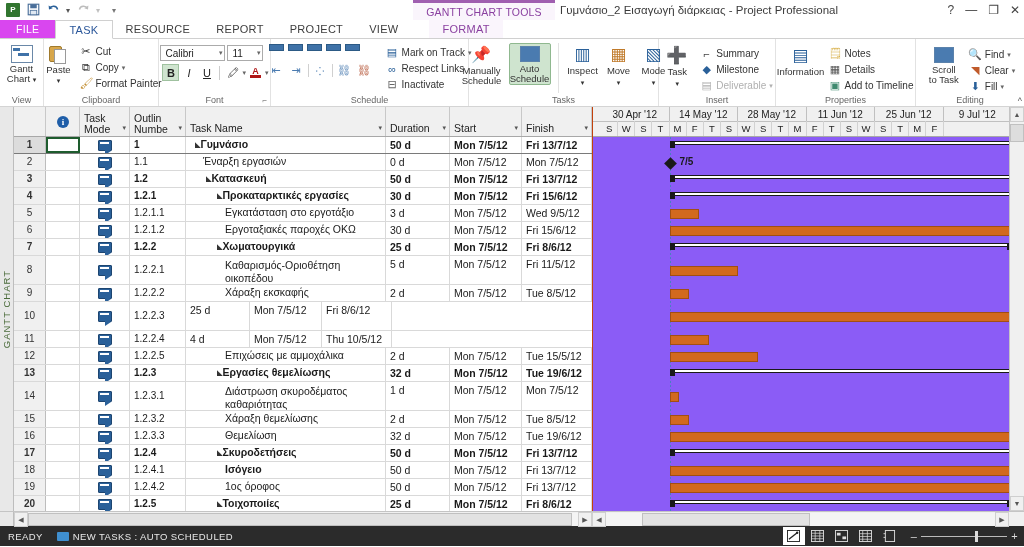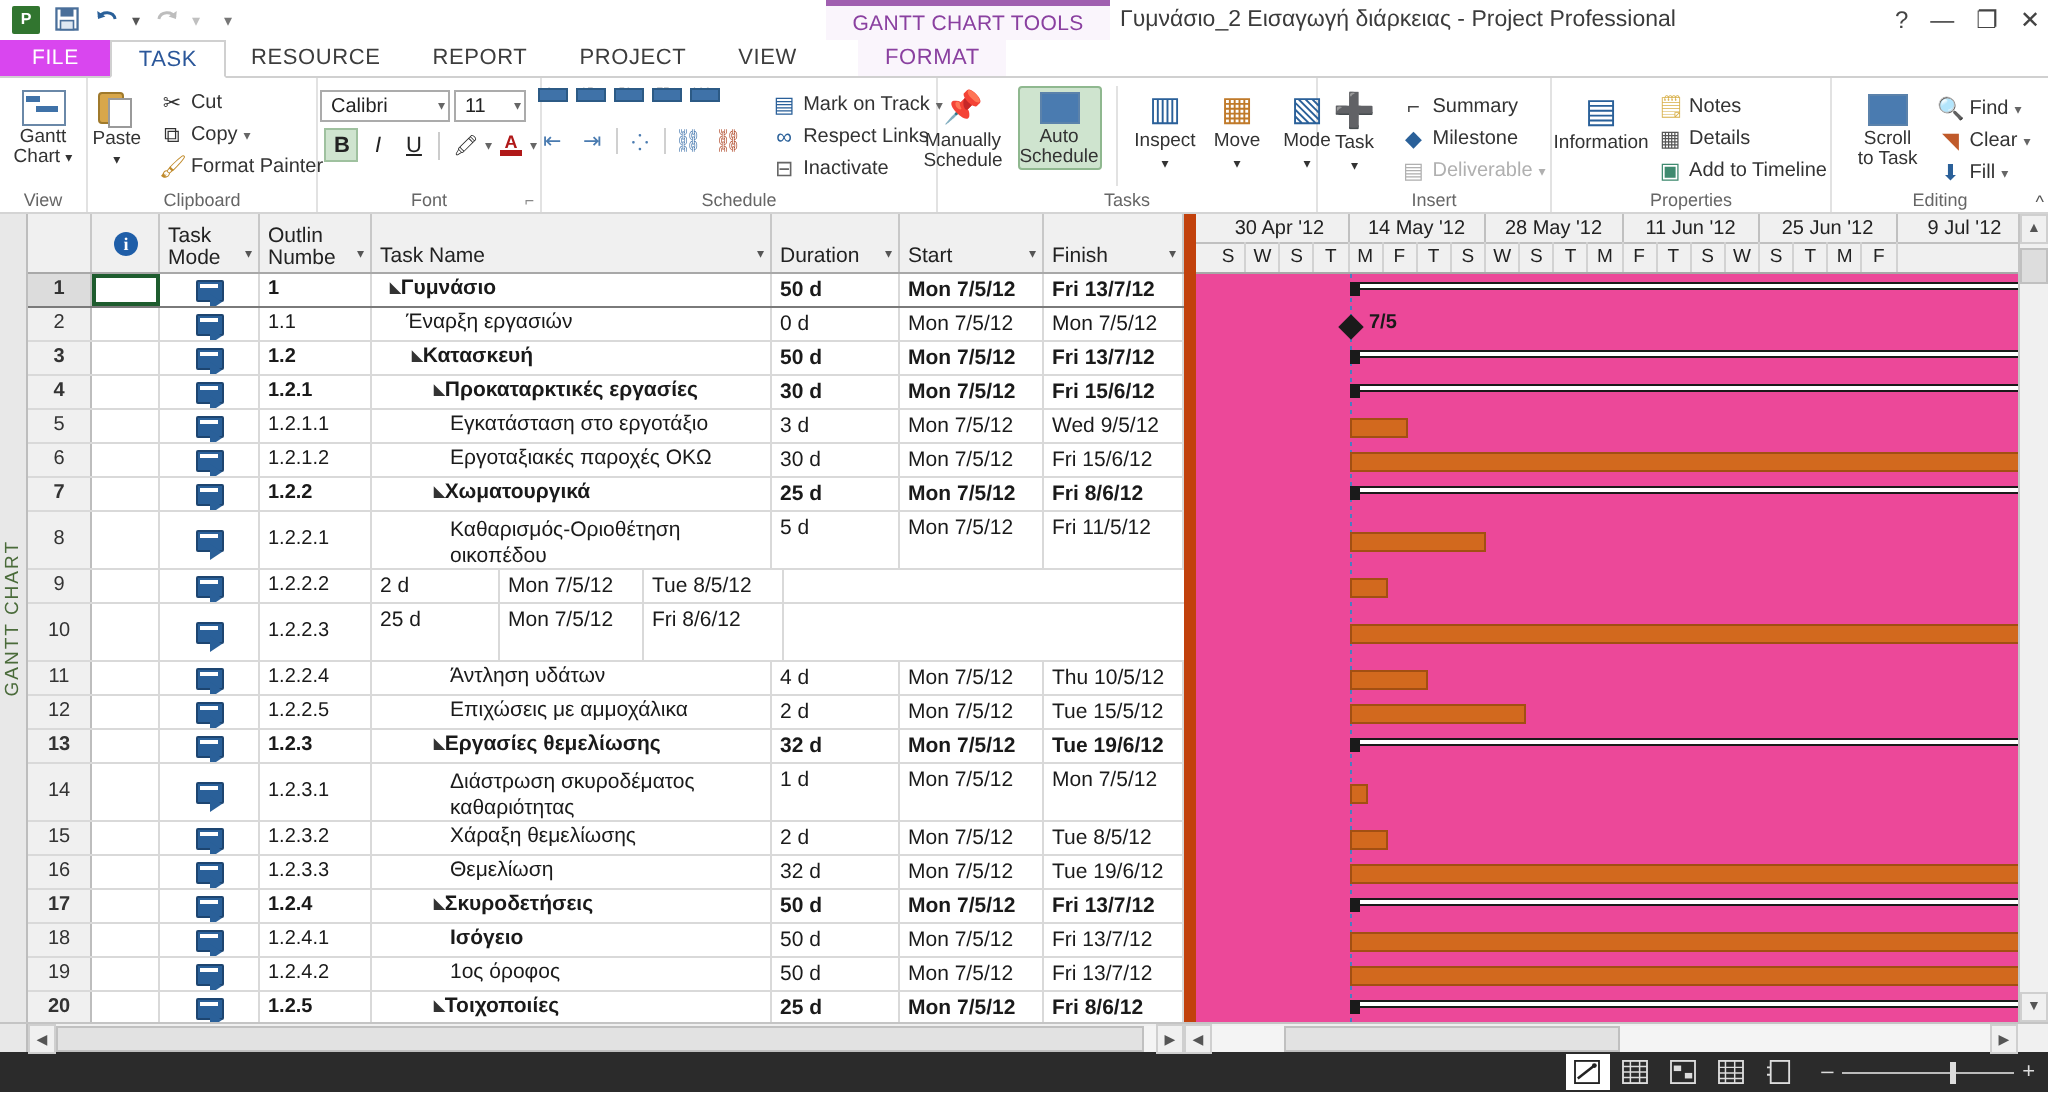--- a/index.html
+++ b/index.html
@@ -163,22 +163,22 @@
   .icon-auto::after { content:""; position:absolute; left:6px; top:6px; width:0; height:0;
     border-left:6px solid #2a6099; border-top:4px solid transparent; border-bottom:4px solid transparent; }
 
   .info-i {
     width: 12px; height: 12px; border-radius: 50%; background: #1f5ea8; color: #fff;
     font-size: 9px; font-weight: bold; line-height: 12px; text-align: center;
     font-family: "Liberation Serif", serif;
   }
 
   
-  .gantt { flex: 1; position: relative; background: #ec4899; overflow: hidden;
-           border-left: 6px solid #c2410c; }
+  .gantt { flex: 1; position: relative; background: #8b5cf6; overflow: hidden;
+           border-left: 1px solid #c2410c; }
   .g-head { height: 30px; background: #f0f0f0; border-bottom: 1px solid #a8a8a8; position: relative; }
   .g-head .wk {
     position: absolute; top: 0; height: 14px; border-right: 1px solid #c0c0c0;
     font-size: 10px; color: #222; display: flex; align-items: center; justify-content: center;
   }
   .g-head .dy {
     position: absolute; top: 14px; height: 15px; border-right: 1px solid #d2d2d2;
     font-size: 9.5px; color: #222; display: flex; align-items: center; justify-content: center;
   }
   .g-head .hdr-sep { position:absolute; left:0; right:0; top:14px; height:1px; background:#c0c0c0;}
@@ -667,20 +667,23 @@
             <div class="cell c-start" style="align-items: flex-start; padding-top: 2px;">Mon 7/5/12</div>
             <div class="cell c-fin" style="align-items: flex-start; padding-top: 2px;">Fri 11/5/12</div>
           </div>
           <div class="row" style="height: 17px;">
             <div class="cell rn c-rn">9</div>
             <div class="cell c-ind"></div>
             <div class="cell mode c-mode">
               <span class="icon-auto"></span>
             </div>
             <div class="cell num c-onum">1.2.2.2</div>
+            <div class="cell name c-name">
+              <span class="nm" style="padding-left: 35px; padding-top: 0px;">Χάραξη εκσκαφής</span>
+            </div>
             <div class="cell c-dur">2 d</div>
             <div class="cell c-start">Mon 7/5/12</div>
             <div class="cell c-fin">Tue 8/5/12</div>
           </div>
           <div class="row" style="height: 29px;">
             <div class="cell rn c-rn">10</div>
             <div class="cell c-ind"></div>
             <div class="cell mode c-mode">
               <span class="icon-auto"></span>
             </div>
@@ -689,23 +692,20 @@
             <div class="cell c-start" style="align-items: flex-start; padding-top: 2px;">Mon 7/5/12</div>
             <div class="cell c-fin" style="align-items: flex-start; padding-top: 2px;">Fri 8/6/12</div>
           </div>
           <div class="row" style="height: 17px;">
             <div class="cell rn c-rn">11</div>
             <div class="cell c-ind"></div>
             <div class="cell mode c-mode">
               <span class="icon-auto"></span>
             </div>
             <div class="cell num c-onum">1.2.2.4</div>
-            <div class="cell name c-name">
-              <span class="nm" style="padding-left: 35px; padding-top: 0px;">Άντληση υδάτων</span>
-            </div>
             <div class="cell c-dur">4 d</div>
             <div class="cell c-start">Mon 7/5/12</div>
             <div class="cell c-fin">Thu 10/5/12</div>
           </div>
           <div class="row" style="height: 17px;">
             <div class="cell rn c-rn">12</div>
             <div class="cell c-ind"></div>
             <div class="cell mode c-mode">
               <span class="icon-auto"></span>
             </div>
@@ -933,20 +933,27 @@
     <div class="sb-btn" style="width:14px">◀</div>
     <div class="tr">
       <div class="th2" style="left:36px;width:168px"></div>
     </div>
     <div class="sb-btn" style="width:14px">▶</div>
   </div>
   <div style="width:15px;background:#f0f0f0"></div>
 </div>
 
 <div class="status">
+  <div class="grpL">
+    <span>READY</span>
+    <span class="sched">
+      <span class="ic"></span>
+      <span>NEW TASKS : AUTO SCHEDULED</span>
+    </span>
+  </div>
   <div class="right">
     <div class="vbtn on">
       <svg width="13" height="12" viewBox="0 0 14 13">
           <rect x="0.5" y="0.5" width="13" height="12" fill="none" stroke="#222" stroke-width="1"></rect>
           <path d="M2 10 L11 3" stroke="#222" stroke-width="1.4" fill="none"></path>
           <circle cx="11" cy="3" r="1.3" fill="#222"></circle>
         </svg>
     </div>
     <div class="vbtn">
       <svg width="13" height="12" viewBox="0 0 14 13">

